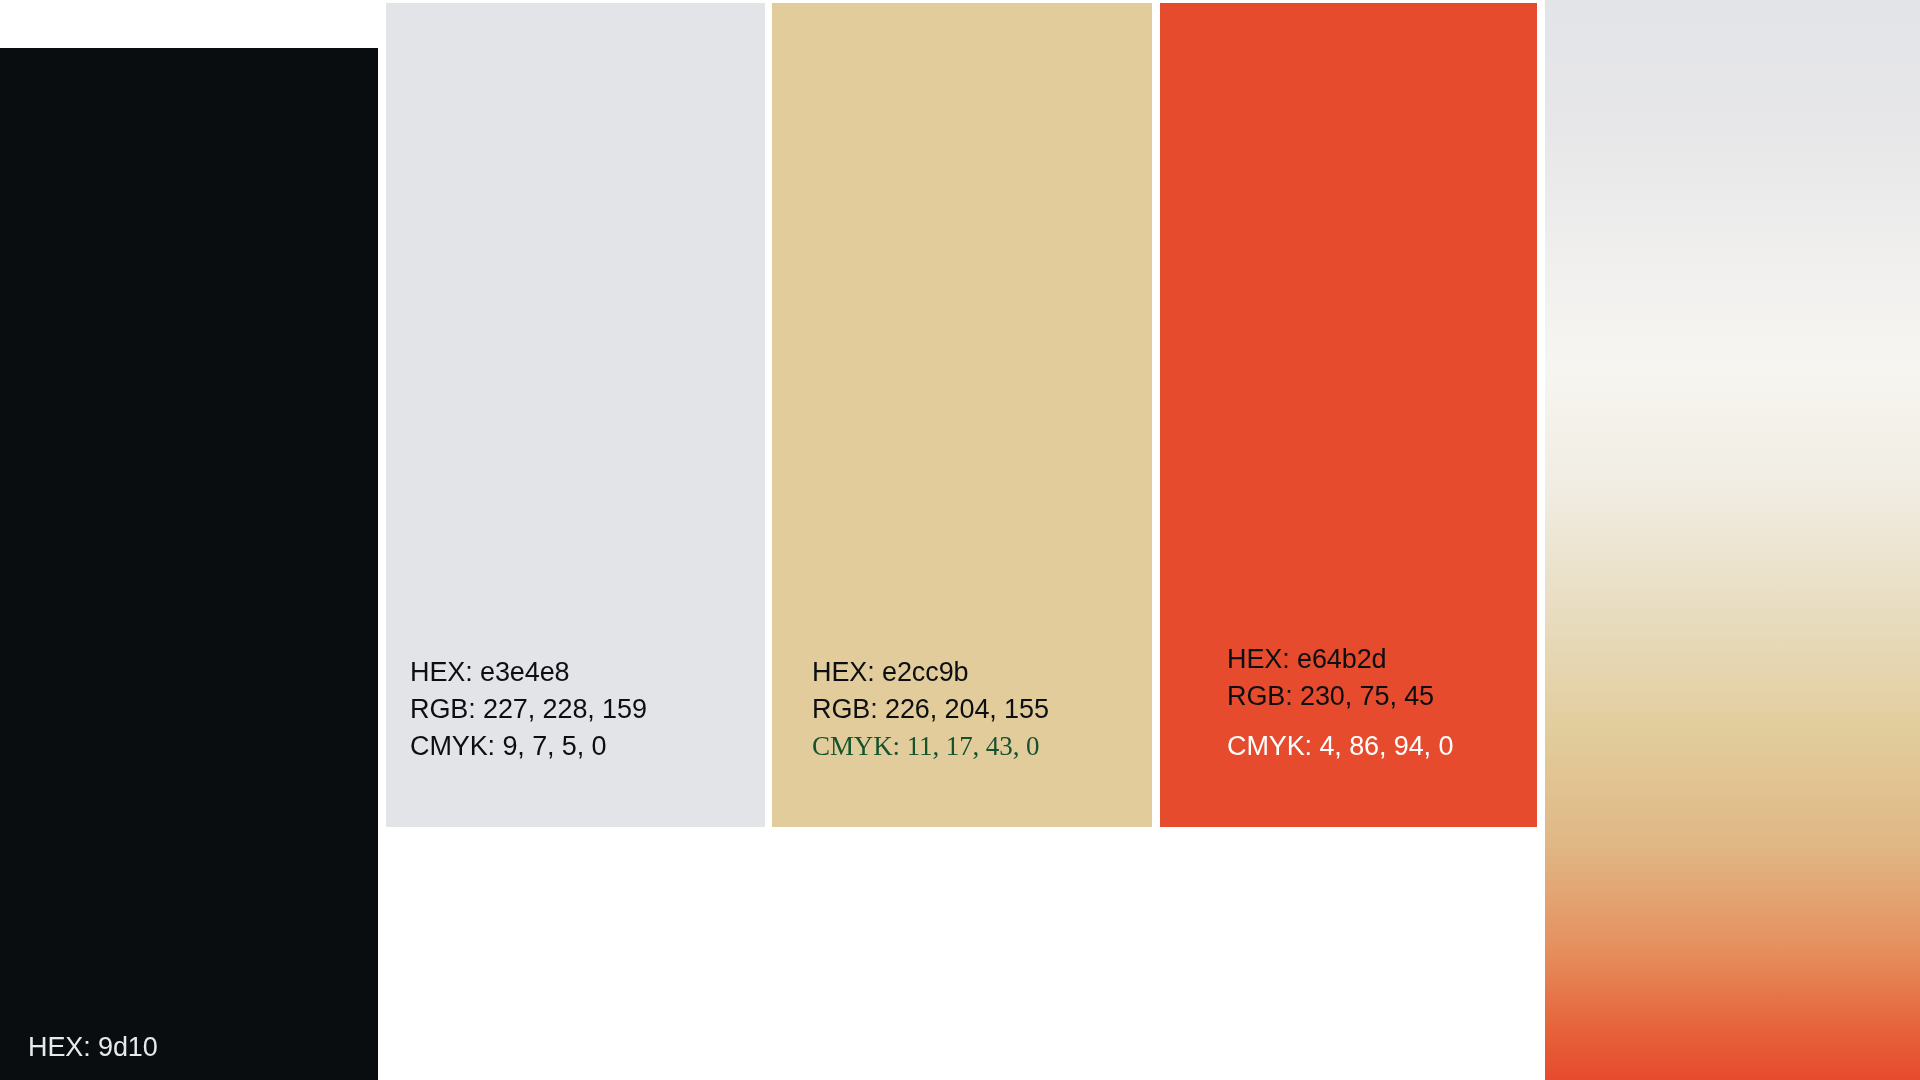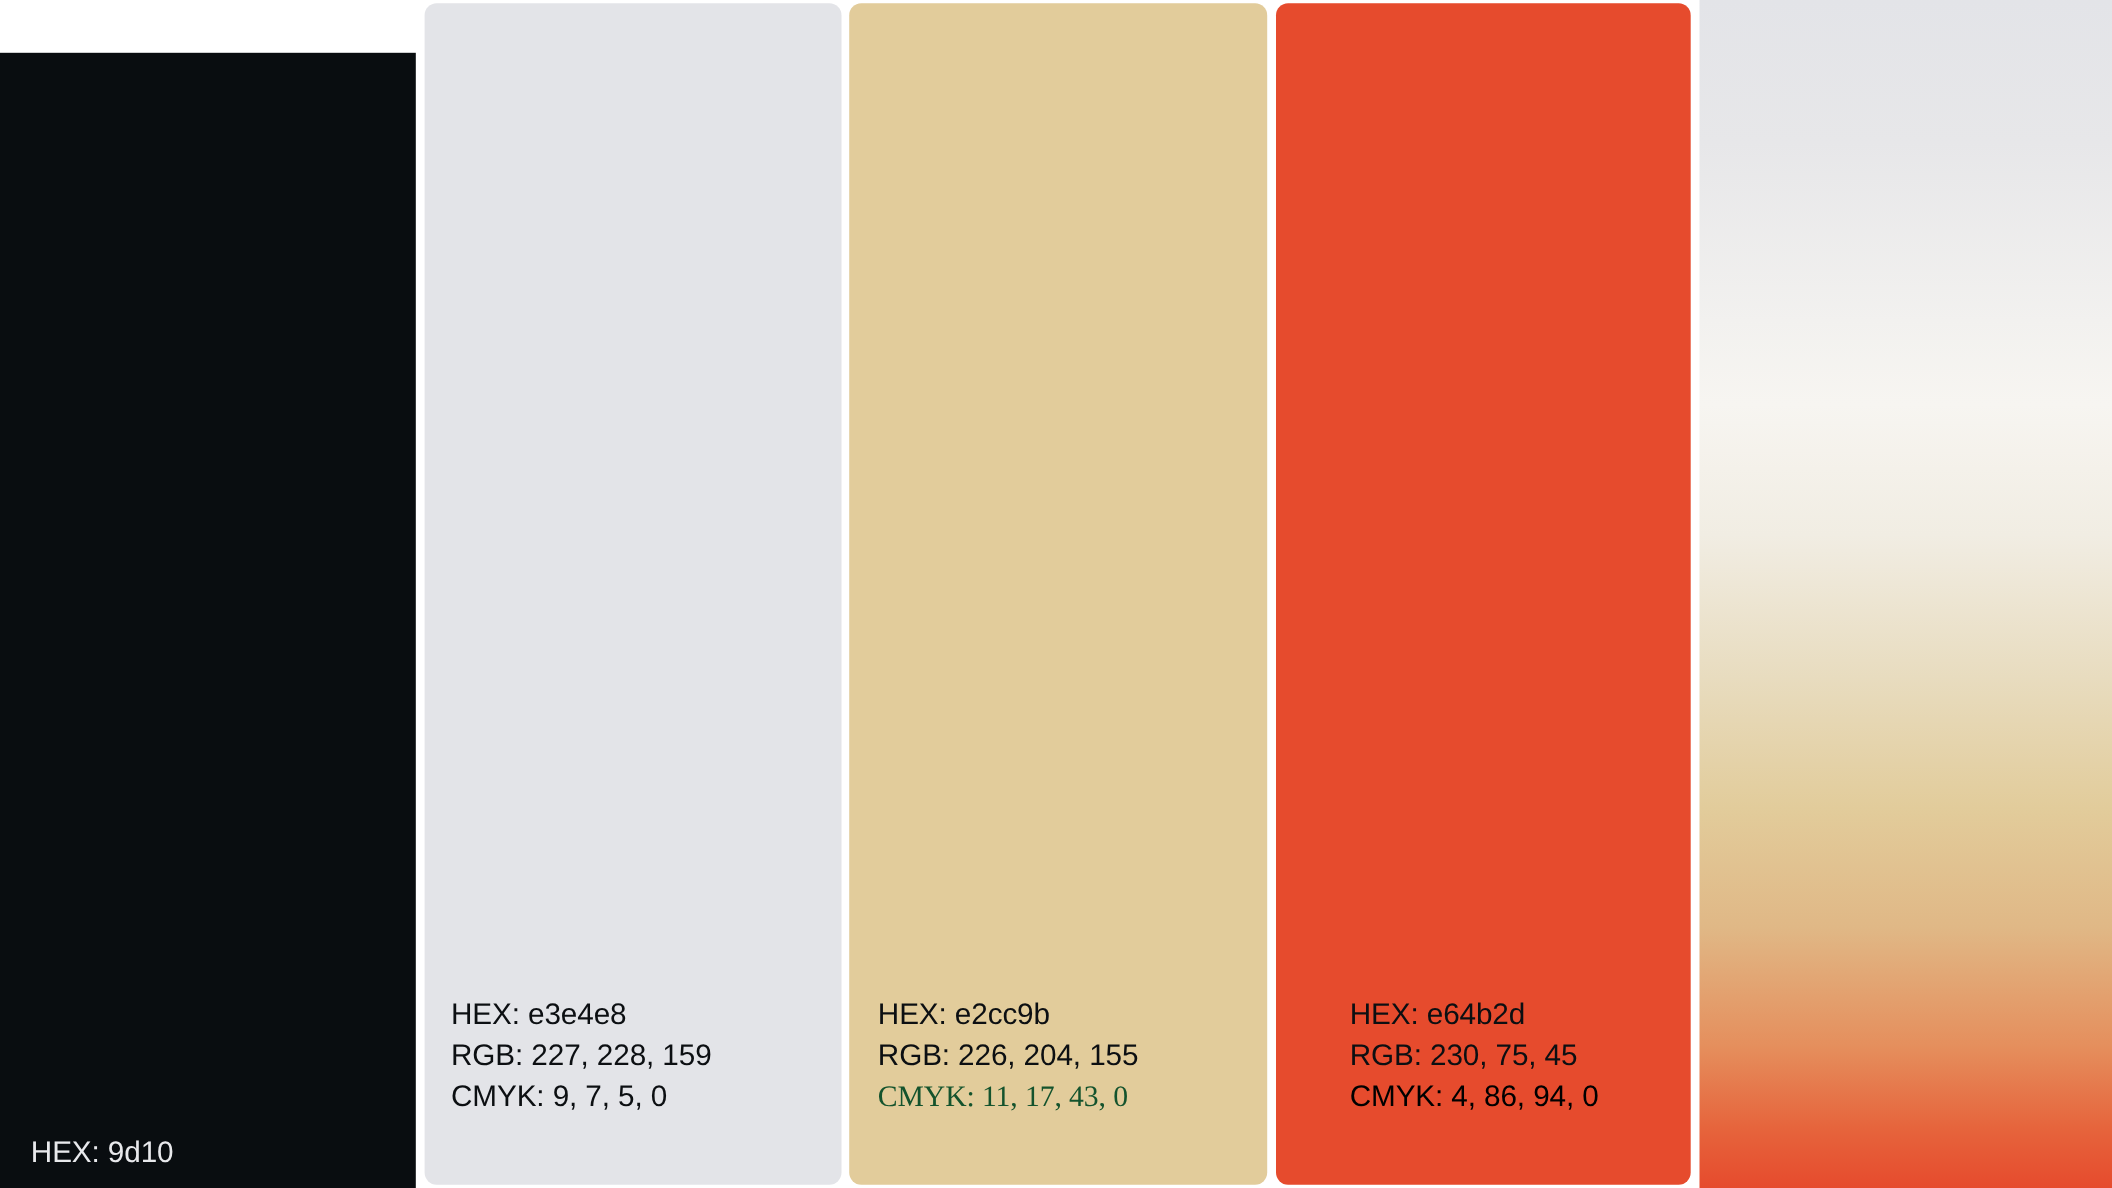--- a/index.html
+++ b/index.html
@@ -27,21 +27,21 @@
     height: 1080px;
     display: flex;
     flex-direction: column;
     justify-content: flex-end;
     overflow: hidden;
   }
 
   
   .swatch--bleed { top: 0; height: 1080px; margin-top: 48px; }
   
-  .swatch--inset { top: 3px; height: 1074px; border-radius: 11px; }
+  .swatch--inset { top: 3px; height: 824px; }
 
   .swatch-info {
     padding: 0 0 62px 0;
     user-select: none;
   }
 
   .swatch-line {
     font-size: 27px;
     line-height: 37px;
     letter-spacing: -0.1px;
@@ -55,21 +55,21 @@
 
   
   #col-0 { left: 0px;    width: 378px; }
   #col-1 { left: 386px;  width: 379px; }
   #col-2 { left: 772px;  width: 380px; }
   #col-3 { left: 1160px; width: 377px; padding-left: 40px; }
   #col-4 { left: 1545px; width: 375px; }
 
   #col-0 .swatch-info { padding-left: 28px; }
   #col-1 .swatch-info { padding-left: 24px; }
-  #col-2 .swatch-info { padding-left: 26px; }
+  #col-2 .swatch-info { padding-left: 40px; }
   #col-3 .swatch-info { padding-left: 27px; }
 
   
   .gradient-panel {
     position: absolute;
     top: 0;
     height: 1080px;
   }
 </style>
 </head>
@@ -96,19 +96,19 @@
       <div class="swatch-line" style="color: rgb(12, 15, 18);">HEX: e2cc9b</div>
       <div class="swatch-line" style="color: rgb(12, 15, 18);">RGB: 226, 204, 155</div>
       <div class="swatch-line" style="color: #14532d; font-family: Liberation Serif, serif;">CMYK: 11, 17, 43, 0</div>
     </div>
   </div>
 
   <div class="swatch swatch--inset text-dark" id="col-3" style="background-color: rgb(230, 75, 45);">
     <div class="swatch-info">
       <div class="swatch-line" style="color: rgb(12, 15, 18);">HEX: e64b2d</div>
       <div class="swatch-line" style="color: rgb(12, 15, 18);">RGB: 230, 75, 45</div>
-      <div class="swatch-line" style="color: #000000;">CMYK: 4, 86, 94, 0</div>
+      <div class="swatch-line" style="color: #ffffff; margin-top: 13px;">CMYK: 4, 86, 94, 0</div>
     </div>
   </div>
 
   <div class="gradient-panel" id="col-4" style="background: linear-gradient(rgb(227, 228, 232) 0%, rgb(231, 231, 233) 12%, rgb(242, 241, 239) 27%, rgb(247, 245, 241) 34%, rgb(241, 237, 227) 45%, rgb(232, 220, 191) 57%, rgb(226, 204, 155) 68%, rgb(224, 184, 134) 78%, rgb(229, 143, 93) 88%, rgb(230, 100, 60) 95%, rgb(230, 75, 45) 100%);"></div>
 
 </div>
 
 </body></html>

